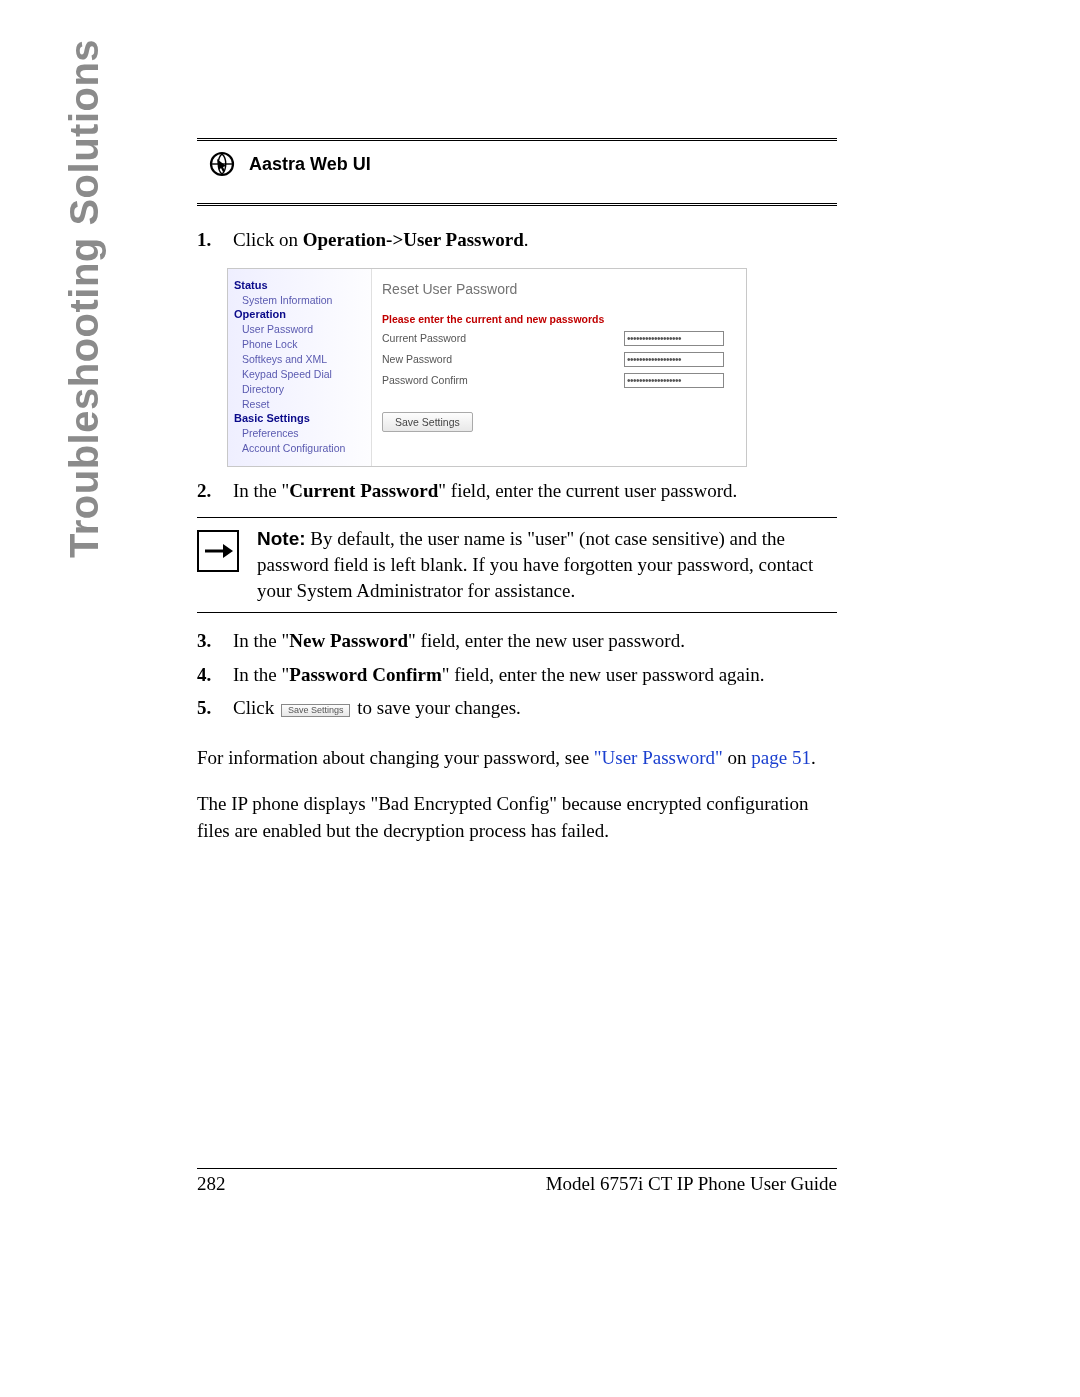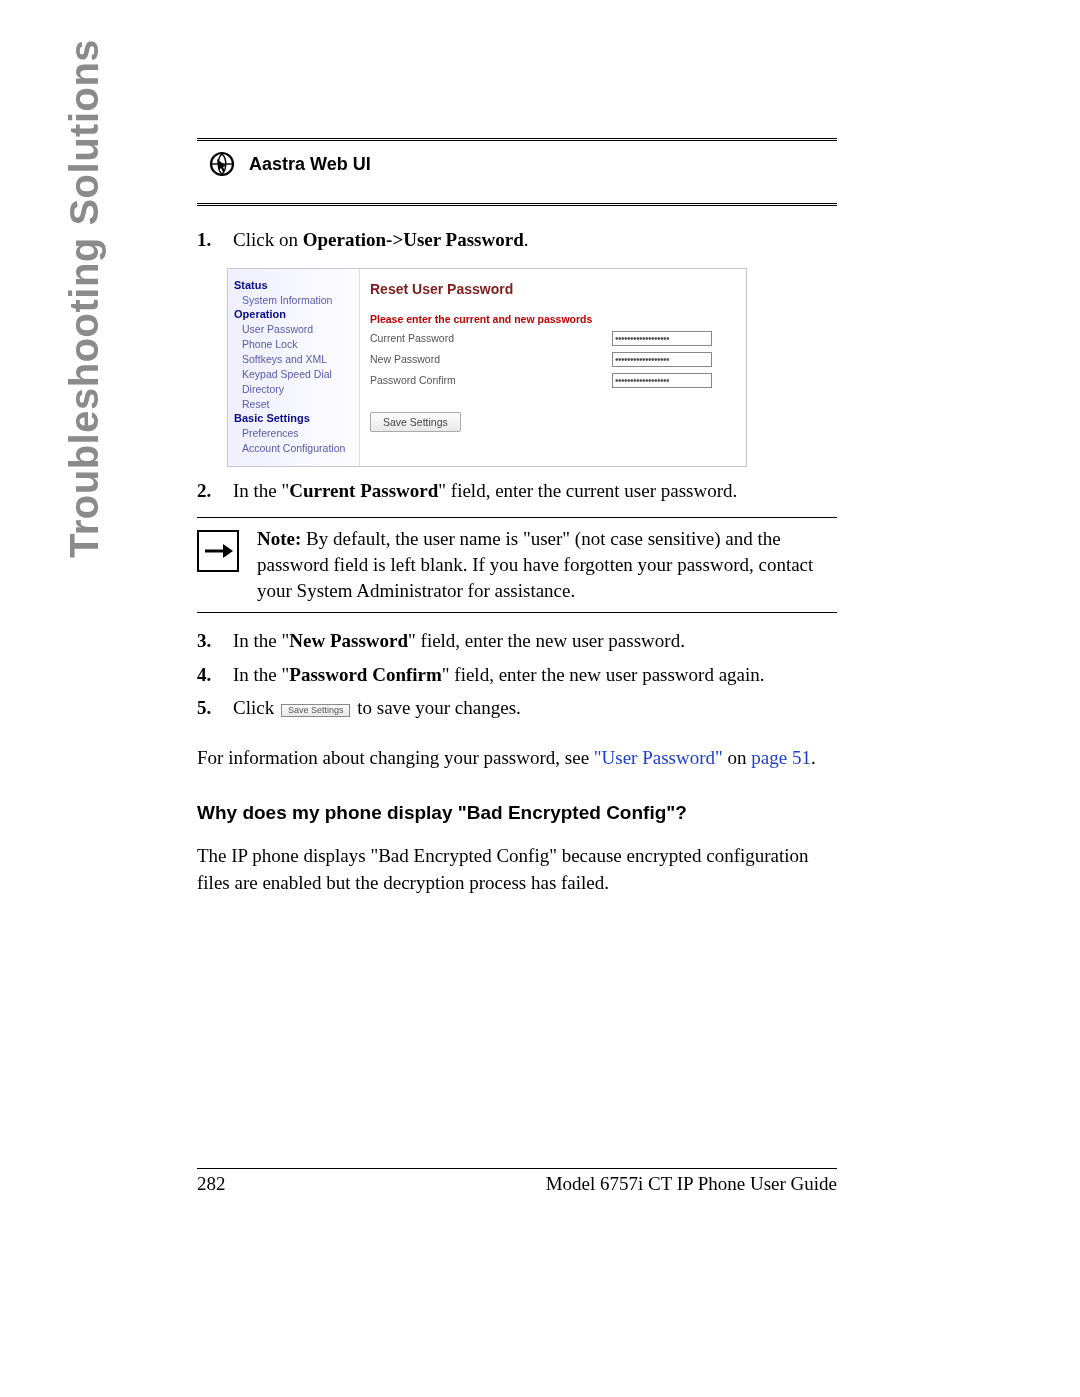--- a/index.html
+++ b/index.html
@@ -60,21 +60,21 @@
   .step-text b { font-weight: bold; }
   .screenshot {
     margin: 14px 0 10px 30px;
     width: 520px;
     border: 1px solid #c8c8c8;
     background: #fff;
     display: flex;
     font-family: Arial, Helvetica, sans-serif;
   }
   .ss-nav {
-    width: 132px;
+    width: 144px;
     background: linear-gradient(to right, #efefff 0%, #fdfdff 100%);
     border-right: 1px solid #e0e0e0;
     padding: 8px 6px 12px 6px;
     font-size: 10.5px;
   }
   .ss-nav-header {
     color: #0a0a8a;
     font-weight: bold;
     font-size: 11px;
     margin-top: 2px;
@@ -83,22 +83,22 @@
     color: #5a5ab0;
     margin-left: 8px;
     margin-top: 3px;
     line-height: 1.15;
   }
   .ss-main {
     flex: 1;
     padding: 12px 8px 20px 10px;
   }
   .ss-title {
-    color: #7f1d1d;
-    font-weight: bold;
+    color: #737373;
+    font-weight: normal;
     font-size: 14px;
     margin-bottom: 16px;
   }
   .ss-instruct {
     color: #c00000;
     font-weight: bold;
     font-size: 10.5px;
     margin-bottom: 6px;
   }
   .ss-row {
@@ -148,21 +148,21 @@
     align-items: center;
     justify-content: center;
     flex-shrink: 0;
     margin-top: 4px;
   }
   .note-text {
     font-size: 19px;
     line-height: 1.38;
   }
   .note-text .note-label {
-    font-family: Liberation Serif, serif;
+    font-family: Liberation Sans, sans-serif;
     font-weight: bold;
     margin-top: 28px;
   }
   .inline-btn {
     display: inline-block;
     border: 1px solid #888;
     background: linear-gradient(#fdfdfd, #e8e8e8);
     font-family: Arial, Helvetica, sans-serif;
     font-size: 9px;
     color: #555;
@@ -291,21 +291,20 @@
   </div>
   <div class="step">
     <span class="step-num">5.</span>
     <span class="step-text"><span>Click </span><span class="inline-btn">Save Settings</span><span> to save your changes.</span></span>
   </div>
 
   <div class="para">
     <span>For information about changing your password, see </span><span class="link">"User Password"</span><span> on </span><span class="link">page 51</span><span>.</span>
   </div>
 
-  <div class="h2">Why does my phone display "Bad Encrypted Config"?</div>
   <div class="body-text">The IP phone displays "Bad Encrypted Config" because encrypted configuration files are enabled but the decryption process has failed.</div>
 
 </div>
 
 <div class="footer">
   <span>282</span>
   <span>Model 6757i CT IP Phone User Guide</span>
 </div>
 
 </body></html>

